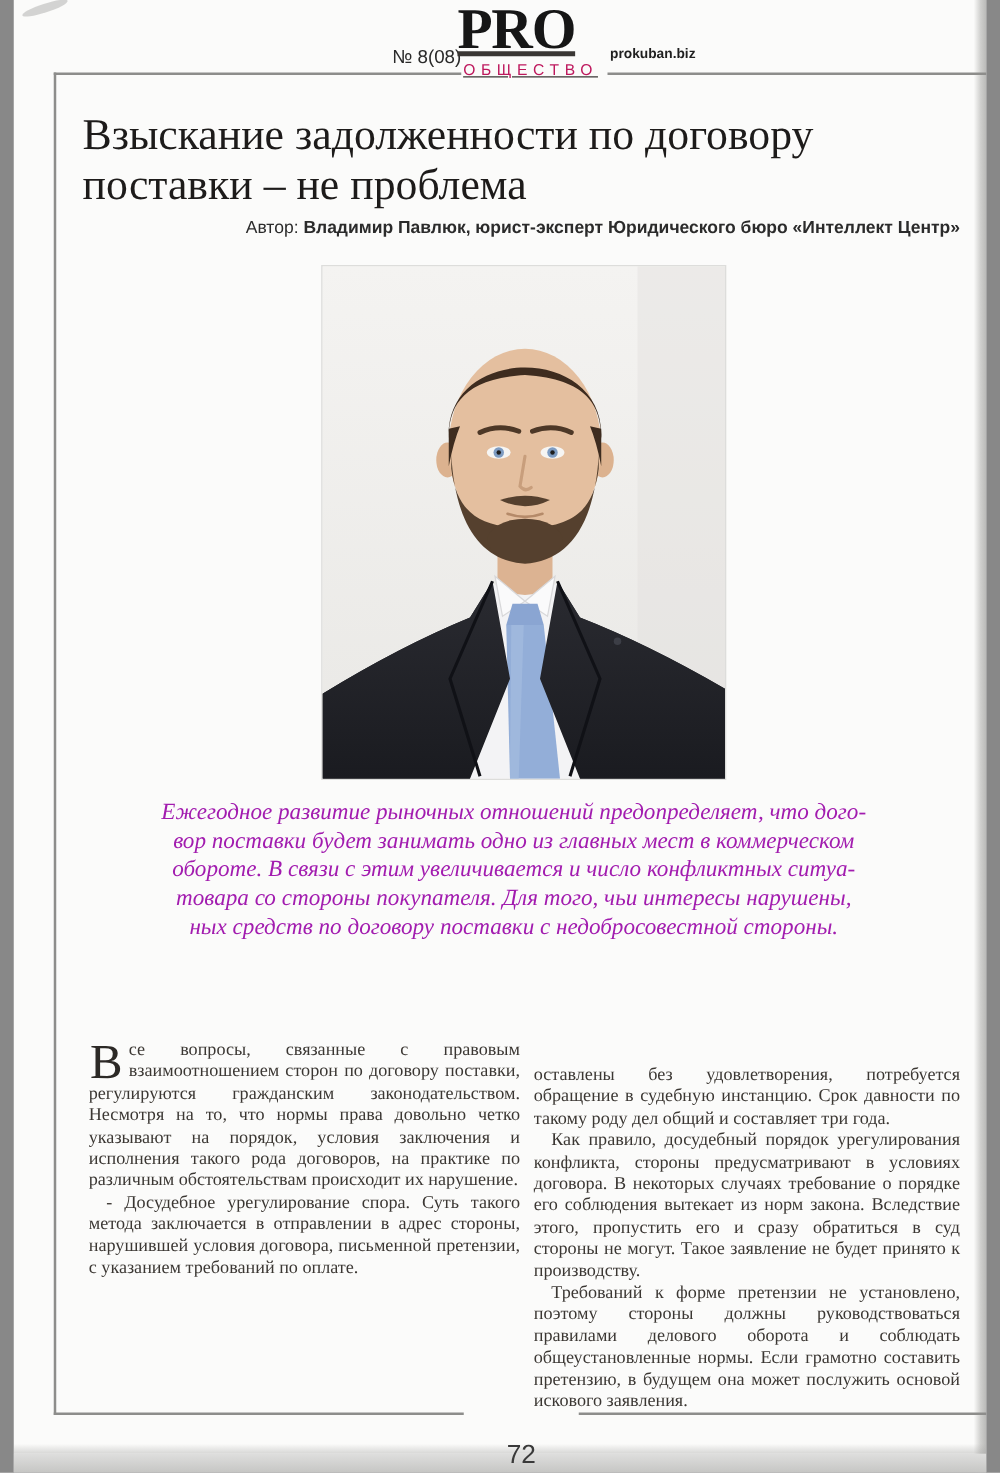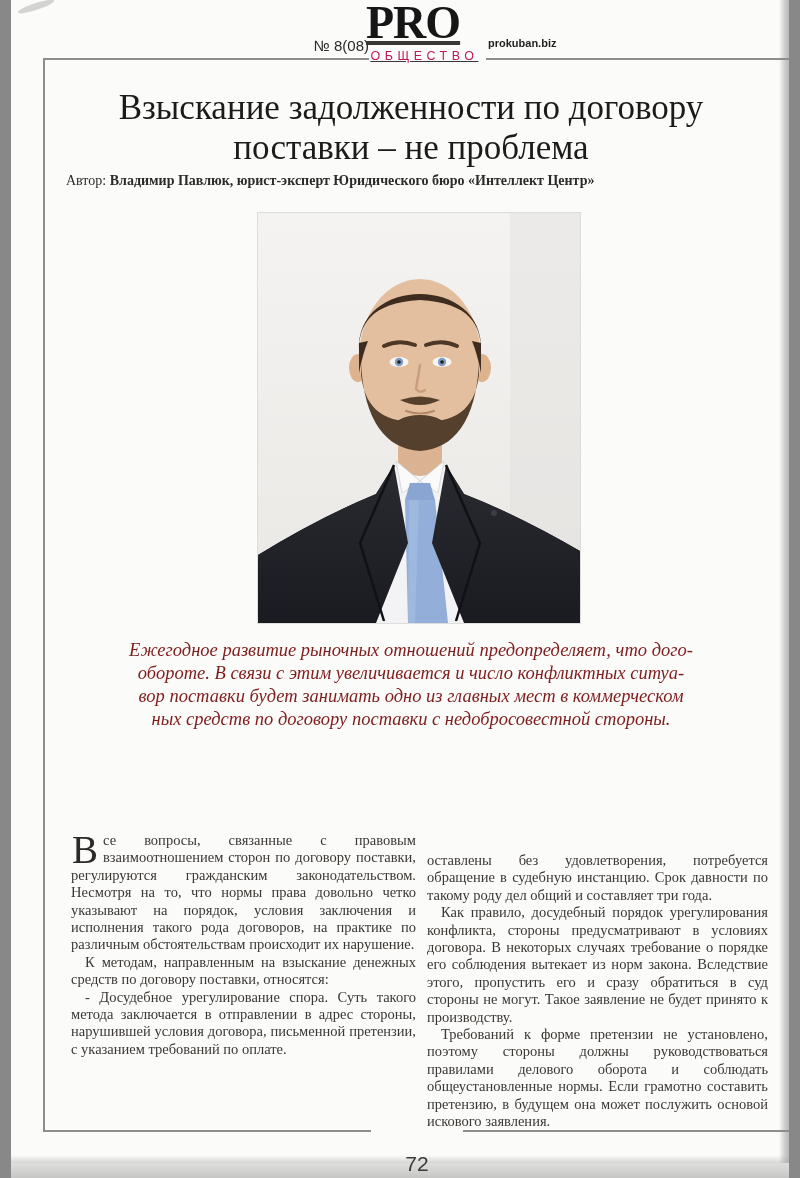--- a/index.html
+++ b/index.html
@@ -29,32 +29,32 @@
   .issue{position:absolute;left:250px;top:37px;width:108px;text-align:right;
     font-family:"Liberation Sans",sans-serif;font-size:15px;color:#2a2a2a;}
   .logo{position:absolute;left:355px;top:0;width:122px;text-align:left;text-decoration:underline;}
   .logo-main{font-family:"Liberation Serif",serif;font-weight:bold;font-size:46px;
     line-height:46px;letter-spacing:-1px;color:#161616;}
   .logo-sub{font-family:"Liberation Sans",sans-serif;font-size:12.5px;letter-spacing:4.5px;
     color:#be185d;margin-top:3px;text-indent:4.5px;}
   .website{position:absolute;left:477px;top:37px;
     font-family:"Liberation Sans",sans-serif;font-size:11px;font-weight:bold;color:#1f1f1f;}
   
-  .title{position:absolute;left:55px;top:88px;width:690px;text-align:center;
+  .title{position:absolute;left:55px;top:88px;width:690px;
     font-size:35px;line-height:40px;color:#1d1b1a;}
-  .author{position:absolute;left:55px;top:173px;width:690px;text-align:left;
-    font-family:Liberation Serif, serif;font-size:14px;color:#2b2b2b;}
+  .author{position:absolute;left:67px;top:173px;width:690px;text-align:right;
+    font-family:Liberation Sans, sans-serif;font-size:14px;color:#2b2b2b;}
   .author b{font-weight:bold;}
   
   .photo{position:absolute;left:246px;top:212px;width:322px;height:410px;
     border:1px solid #dddddb;background:#f1f0ee;}
   .photo svg{display:block;}
   
   .lead{position:absolute;left:40px;top:639px;width:720px;text-align:center;
-    font-style:italic;font-size:18.5px;line-height:23px;color:#7f1d1d;}
+    font-style:italic;font-size:18.5px;line-height:23px;color:#a21caf;}
   
   .columns{position:absolute;left:60px;top:832px;width:697px;display:flex;justify-content:space-between;}
   .col{width:345px;font-size:14.5px;line-height:17.4px;text-align:justify;color:#3b3733;}
   .col-right{width:341px;margin-top:20px;}
   .col p{margin:0;}
   .col p.indent{text-indent:14px;}
   .dropcap{float:left;font-size:39px;line-height:31px;padding:2px 5px 0 1px;color:#2c2926;}
   
   .pagenum{position:absolute;left:360px;top:1114px;width:92px;text-align:center;
     font-family:"Liberation Sans",sans-serif;font-size:21px;color:#3a3a3a;margin-top:38px;}
@@ -150,29 +150,29 @@
       <path d="M188,252 L228,326 L206,410 L322,410 L322,338 Q260,302 206,281 Z" fill="url(#suit)"></path>
 
       <path d="M136,252 L102,330 L126,408" stroke="#101116" stroke-width="2.5" fill="none"></path>
       <path d="M188,252 L222,330 L198,408" stroke="#101116" stroke-width="2.5" fill="none"></path>
       <circle cx="236" cy="300" r="3" fill="#3c3e46"></circle>
     </svg>
   </div>
 
   <div class="lead">
     <div>Ежегодное развитие рыночных отношений предопределяет, что дого-</div>
+    <div>вор поставки будет занимать одно из главных мест в коммерческом</div>
     <div>обороте. В связи с этим увеличивается и число конфликтных ситуа-</div>
-    <div>вор поставки будет занимать одно из главных мест в коммерческом</div>
+    <div>товара со стороны покупателя. Для того, чьи интересы нарушены,</div>
     <div>ных средств по договору поставки с недобросовестной стороны.</div>
   </div>
 
   <div class="columns">
     <div class="col">
       <p><span class="dropcap">В</span><span>се вопросы, связанные с правовым взаимоотношением сторон по договору поставки, регулируются гражданским законодательством. Несмотря на то, что нормы права довольно четко указывают на порядок, условия заключения и исполнения такого рода договоров, на практике по различным обстоятельствам происходит их нарушение.</span></p>
-      <p class="indent">К методам, направленным на взыскание денежных средств по договору поставки, относятся:</p>
       <p class="indent">- Досудебное урегулирование спора. Суть такого метода заключается в отправлении в адрес стороны, нарушившей условия договора, письменной претензии, с указанием требований по оплате.</p>
     </div>
     <div class="col col-right">
       <p>оставлены без удовлетворения, потребуется обращение в судебную инстанцию. Срок давности по такому роду дел общий и составляет три года.</p>
       <p class="indent">Как правило, досудебный порядок урегулирования конфликта, стороны предусматривают в условиях договора. В некоторых случаях требование о порядке его соблюдения вытекает из норм закона. Вследствие этого, пропустить его и сразу обратиться в суд стороны не могут. Такое заявление не будет принято к производству.</p>
       <p class="indent">Требований к форме претензии не установлено, поэтому стороны должны руководствоваться правилами делового оборота и соблюдать общеустановленные нормы. Если грамотно составить претензию, в будущем она может послужить основой искового заявления.</p>
     </div>
   </div>
 
   <div class="pagenum">72</div>

